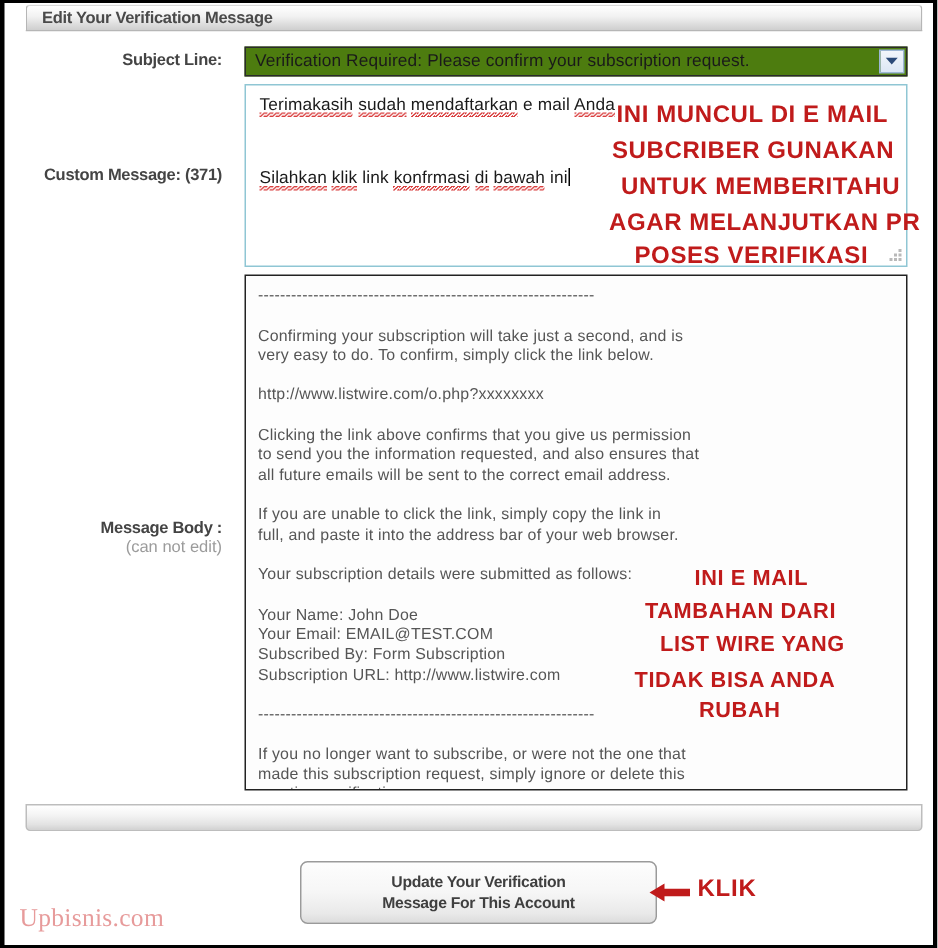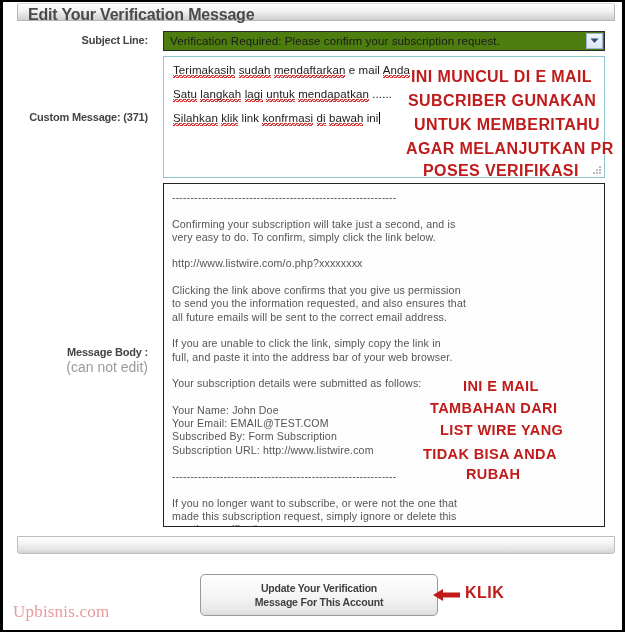--- a/index.html
+++ b/index.html
@@ -33,40 +33,40 @@
     background: linear-gradient(to bottom, #ffffff 0%, #f1f1f1 45%, #dedede 75%, #cfcfcf 100%);
     border: 1px solid #b6b6b6;
     border-top: 1px solid #d9d9d9;
     border-radius: 3px 3px 0 0;
     box-sizing: border-box;
   }
   .titlebar-text {
     position: absolute;
     left: 10px;
     top: 2px;
-    font-size: 16px;
+    font-size: 11px;
     font-weight: bold;
     color: #4a4a4a;
     letter-spacing: -0.2px;
     white-space: nowrap;
   }
 
   
   .label {
     position: absolute;
     font-size: 11px;
     font-weight: bold;
     color: #444444;
     letter-spacing: -0.2px;
     text-align: right;
     white-space: nowrap;
   }
   .sublabel {
     position: absolute;
-    font-size: 14px;
+    font-size: 11px;
     font-weight: normal;
     color: #9b9b9b;
     text-align: right;
     white-space: nowrap;
   }
 
   
   .subject-select {
     position: absolute;
     left: 160px;
@@ -271,23 +271,20 @@
           <path d="M0.5 0.5 L4.5 5 L8.5 0.5 Z" fill="#2b4a78"></path>
         </svg>
     </div>
   </div>
 
   <div class="label" style="left:0px; top:109px; width:145px;">Custom Message: (371)</div>
 
   <div class="custom-area">
     <div class="custom-line" style="top:7px;">
       <span class="spell">Terimakasih</span> <span class="spell">sudah</span> <span class="spell">mendaftarkan</span> e mail <span class="spell">Anda</span>
-    </div>
-    <div class="custom-line" style="top:31px;">
-      <span class="spell">Satu</span> <span class="spell">langkah</span> <span class="spell">lagi</span> <span class="spell">untuk</span> <span class="spell">mendapatkan</span> ......
     </div>
     <div class="custom-line" style="top:55px;">
       <span class="spell">Silahkan</span> <span class="spell">klik</span> link <span class="spell">konfrmasi</span> <span class="spell">di</span> <span class="spell">bawah</span> ini<span class="caret"></span>
     </div>
     <div class="resize-grip">
       <i style="left:6px; top:0px;"></i>
       <i style="left:3px; top:3px;"></i>
         <i style="left:6px; top:3px;"></i>
       <i style="left:0px; top:6px;"></i>
         <i style="left:3px; top:6px;"></i>

